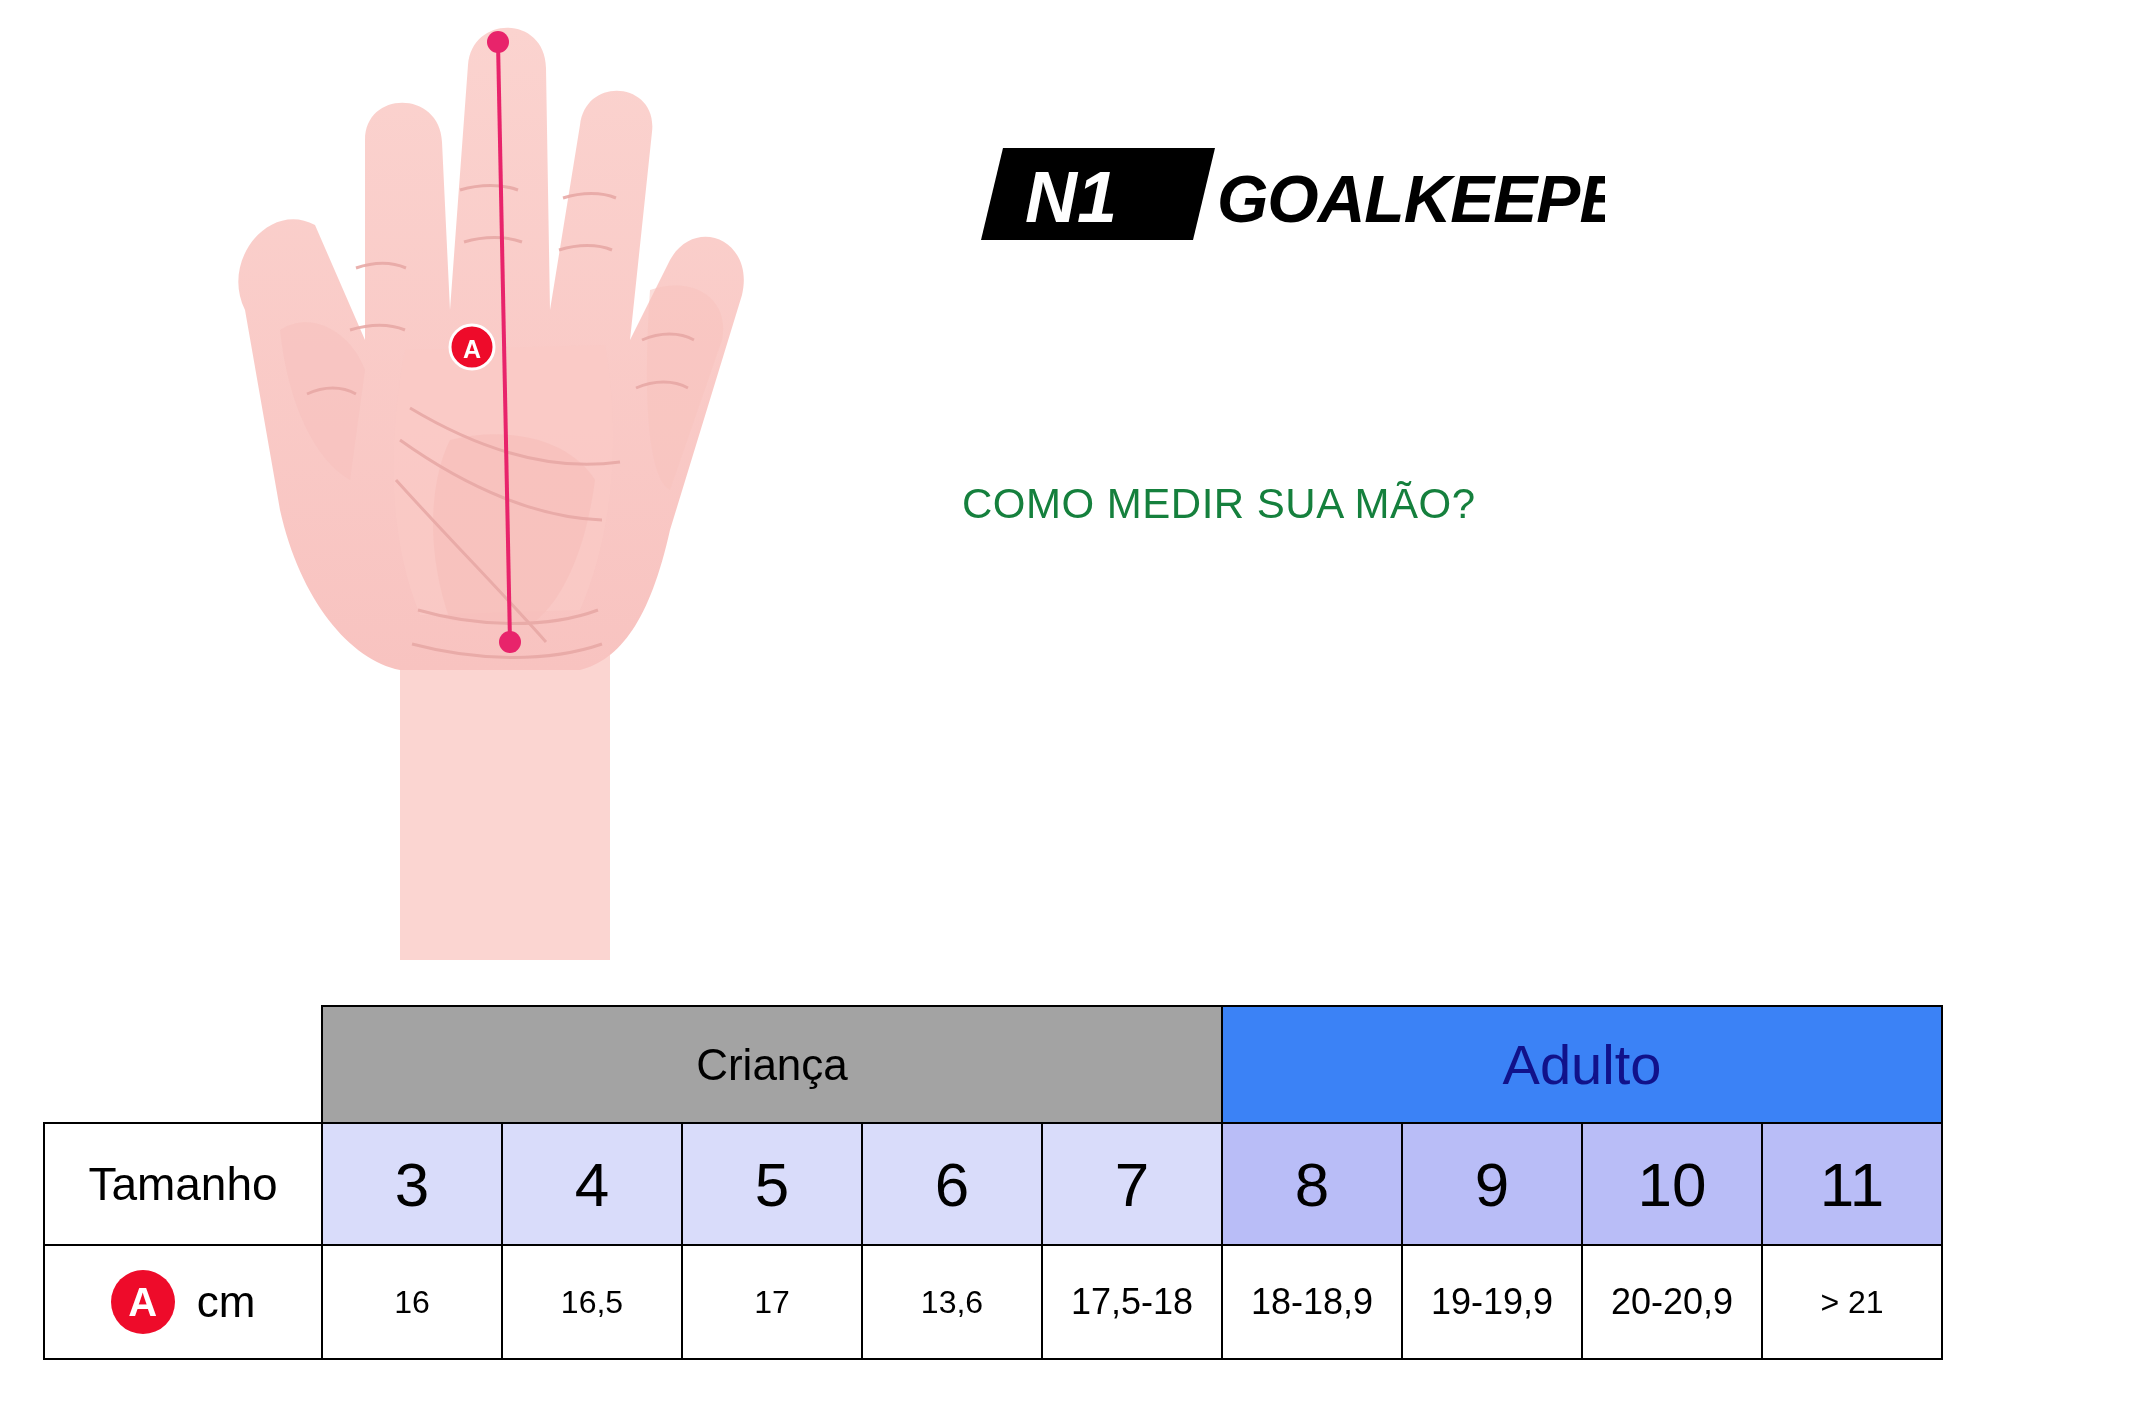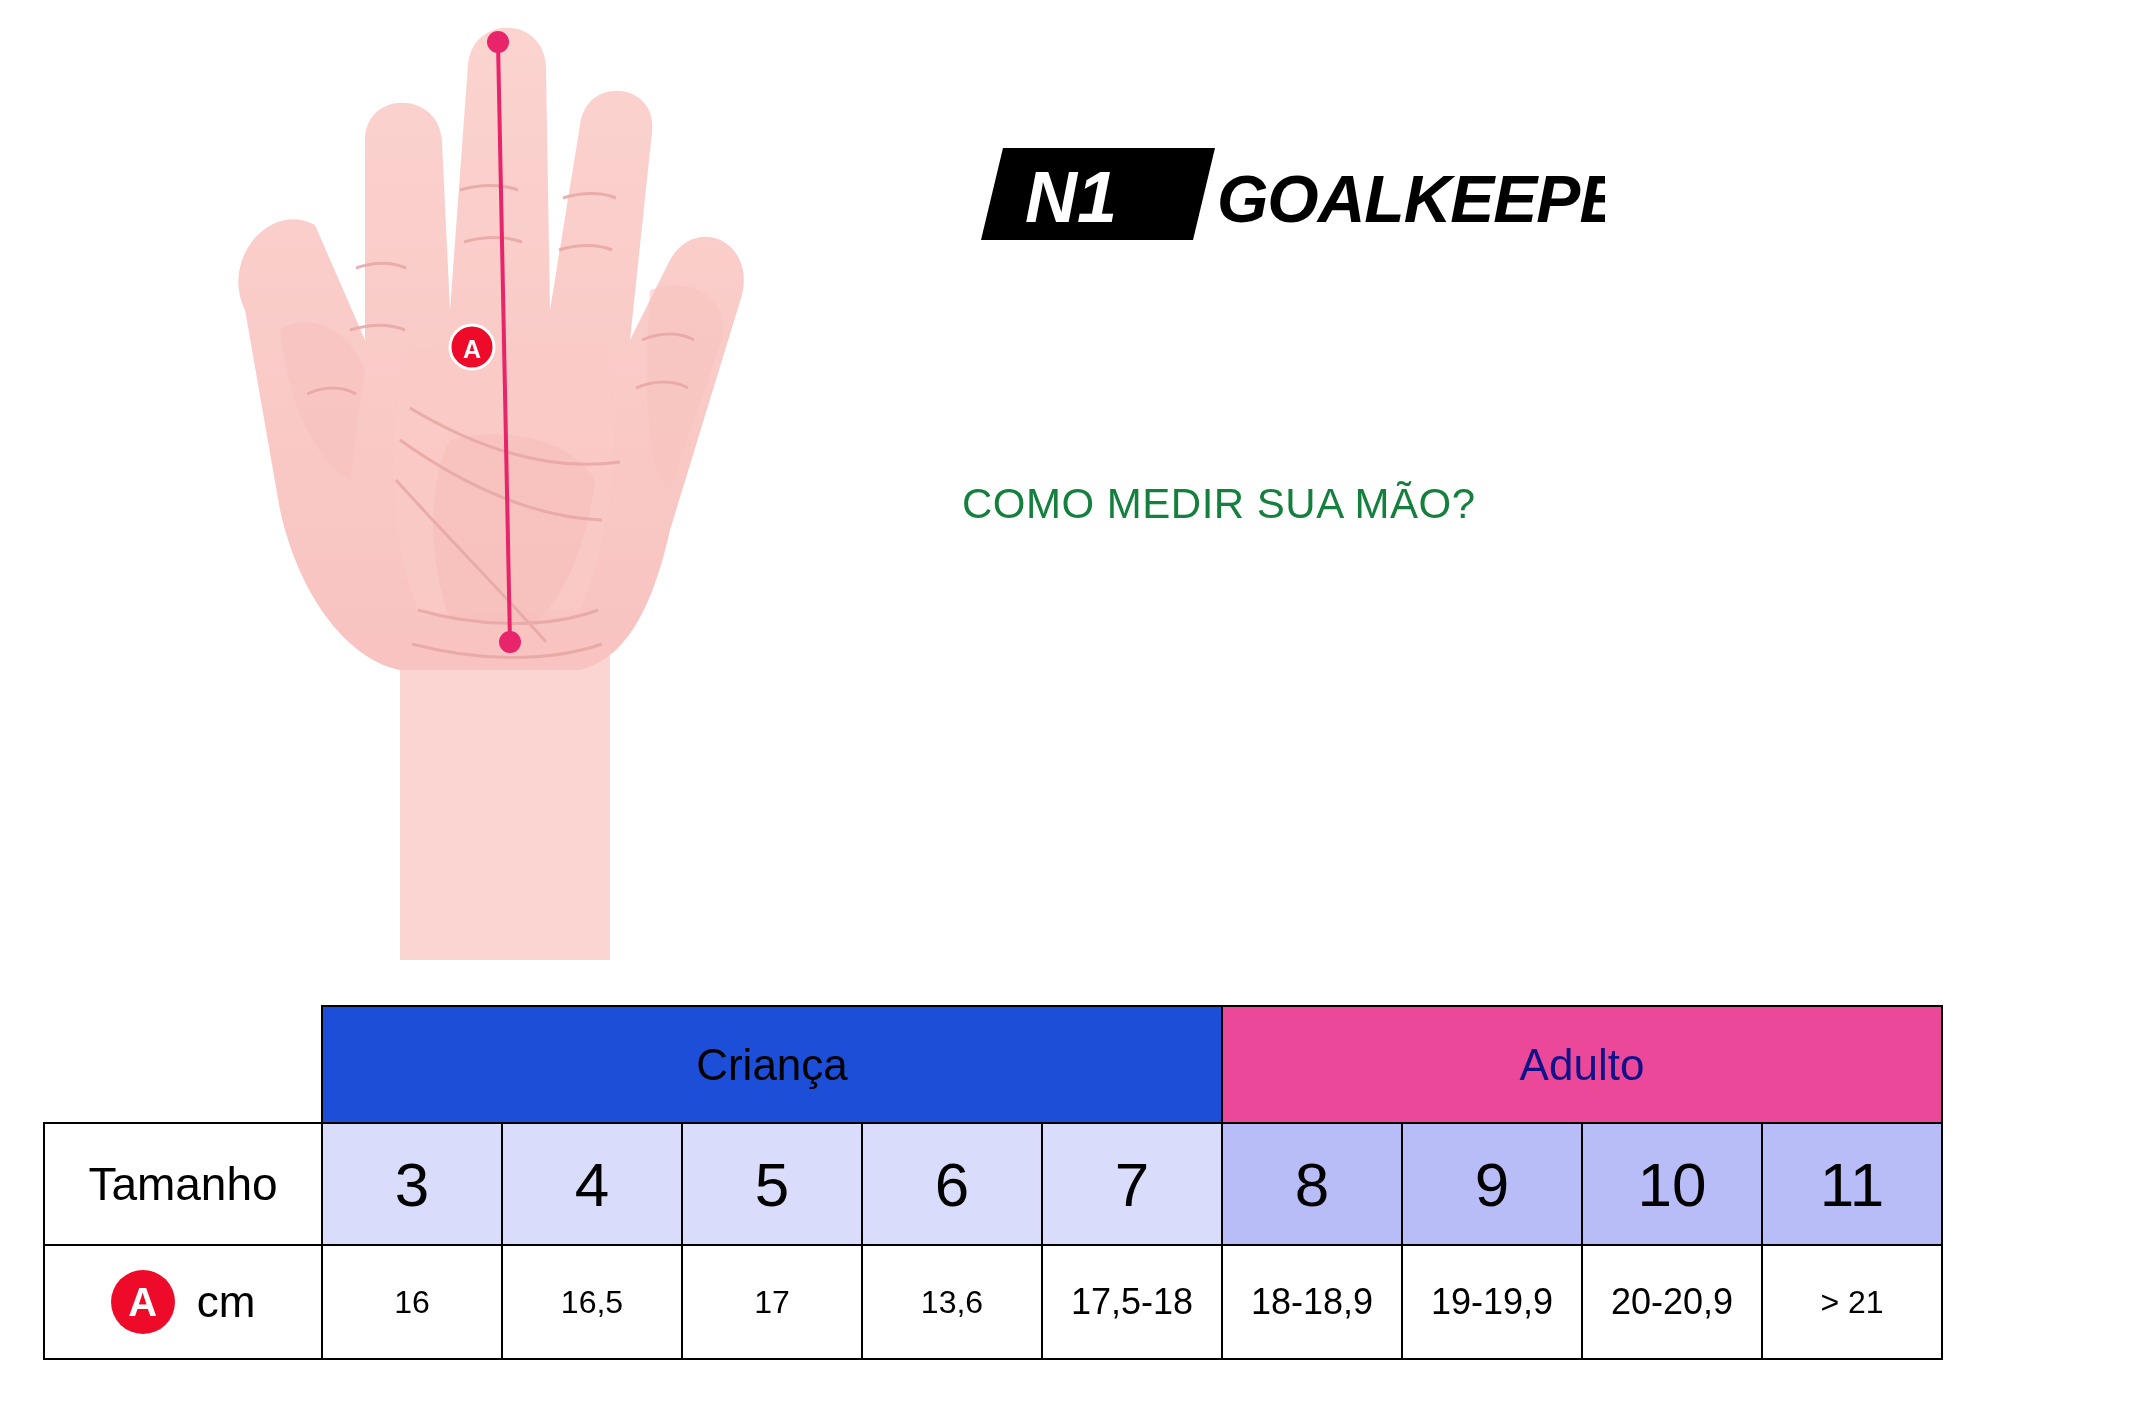--- a/index.html
+++ b/index.html
@@ -76,28 +76,28 @@
   .size-table td {
     border: 2px solid #000;
     text-align: center;
     vertical-align: middle;
     padding: 0;
   }
   .col-label  { width: 278px; }
   .col-size   { width: 180px; }
 
   .hdr-crianca {
-    background: #1d4ed8;
+    background: #a3a3a3;
     height: 115px;
     font-size: 44px;
   }
   .hdr-adulto {
-    background: #ec4899;
+    background: #3b82f6;
     height: 115px;
-    font-size: 44px;
+    font-size: 56px;
     color: #11128a;
   }
   .blank-cell {
     border: none !important;
     background: transparent;
   }
 
   .row-size td { height: 120px; }
   .size-label {
     font-size: 46px;

